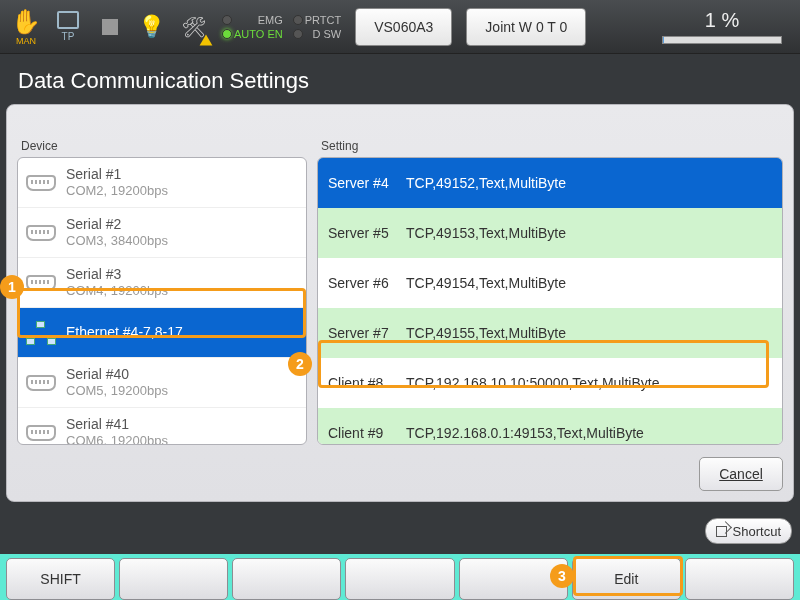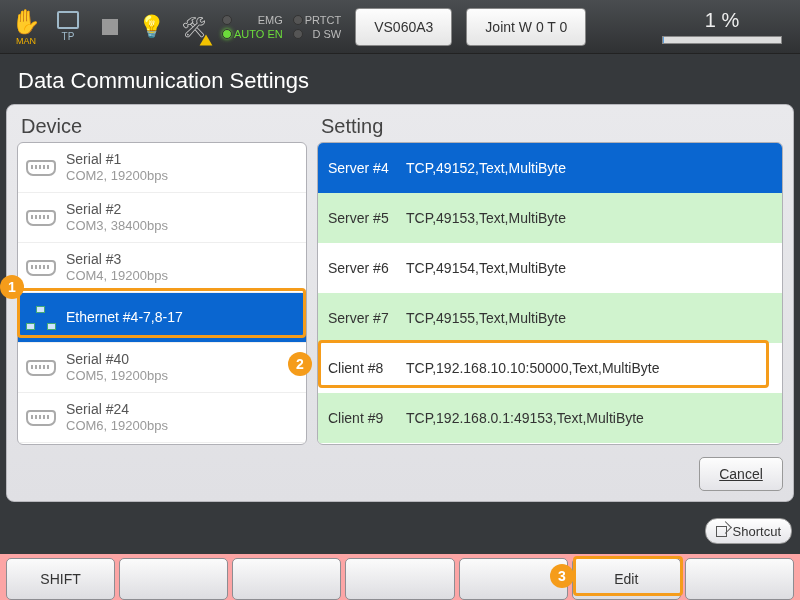--- a/index.html
+++ b/index.html
@@ -22,21 +22,21 @@
   .pct-wrap { margin-left: auto; display: flex; flex-direction: column; align-items: center; gap: 4px; color: #eee; font-size: 20px; padding-right: 10px; }
   .pct-bar { width: 120px; height: 8px; background: #ddd; border: 1px solid #888; position: relative; }
   .pct-fill { position: absolute; left: 0; top: 0; bottom: 0; width: 1%; background: #5aa0e0; }
 
   
   .page-title { color: #fff; font-size: 22px; padding: 14px 18px 10px; }
 
   
   .panel { background: linear-gradient(#e9e9ec, #e0e0e4); margin: 0 6px; border-radius: 8px; border: 1px solid #b7b7bc; height: 398px; display: flex; flex-direction: column; padding: 8px 10px 10px; gap: 6px; }
   .lists-row { display: flex; gap: 10px; flex: 1; min-height: 0; }
-  .col-label { font-size: 20px; color: #444; padding: 2px 4px 4px; }
+  .col-label { font-size: 12px; color: #444; padding: 2px 4px 4px; margin-top: 24px; }
   .col { display: flex; flex-direction: column; min-height: 0; }
   .device-col { width: 290px; }
   .setting-col { flex: 1; }
 
   .list-frame { background: #fff; border: 1px solid #b0b0b6; border-radius: 6px; flex: 1; overflow: hidden; position: relative; }
 
   
   .device-item { display: flex; align-items: center; gap: 10px; padding: 6px 8px; border-bottom: 1px solid #eee; height: 50px; }
   .device-item.selected { background: #0a66d0; color: #fff; }
   .port-icon { width: 30px; height: 16px; border: 2px solid #aaa; border-radius: 4px 4px 7px 7px; position: relative; flex-shrink: 0; }
@@ -66,21 +66,21 @@
   
   .actions { display: flex; justify-content: flex-end; gap: 10px; padding-top: 6px; }
   .btn { height: 34px; min-width: 84px; background: linear-gradient(#fdfdfd,#e4e4e8); border: 1px solid #999; border-radius: 5px; font-size: 14px; color: #333; display: flex; align-items: center; justify-content: center; padding: 0 16px; text-decoration: underline; }
 
   
   .shortcut { position: absolute; right: 8px; top: 518px; height: 26px; background: linear-gradient(#fff,#e5e5e9); border: 1px solid #999; border-radius: 12px; font-size: 13px; color: #333; display: flex; align-items: center; gap: 6px; padding: 0 10px; }
   .shortcut .sq { width: 11px; height: 11px; border: 1.6px solid #555; position: relative; }
   .shortcut .sq::after { content: ""; position: absolute; width: 8px; height: 8px; border-top: 1.6px solid #555; border-right: 1.6px solid #555; top: -4px; right: -4px; transform: rotate(45deg); }
 
   
-  .fnkeys { position: absolute; left: 0; right: 0; bottom: 0; height: 46px; display: flex; gap: 4px; padding: 4px 6px 0; background: #fca5a5; }
+  .fnkeys { position: absolute; left: 0; right: 0; bottom: 0; height: 46px; display: flex; gap: 4px; padding: 4px 6px 0; background: #5eead4; }
   .fnkey { flex: 1; background: linear-gradient(#fbfbfb,#dddde1); border: 1px solid #8d8d92; border-radius: 5px; font-size: 14px; color: #333; display: flex; align-items: center; justify-content: center; }
 
   
   .hl { position: absolute; border: 3px solid #f59c1a; border-radius: 4px; pointer-events: none; }
   .callnum { position: absolute; width: 24px; height: 24px; border-radius: 50%; background: #f59c1a; color: #fff; font-size: 14px; font-weight: bold; display: flex; align-items: center; justify-content: center; pointer-events: none; }
 </style>
 </head>
 <body>
 
 <div class="topbar">
@@ -173,21 +173,21 @@
           <div class="device-item">
             <div class="port-icon"></div>
             <div class="dev-text">
               <div class="dev-name">Serial #40</div>
               <div class="dev-sub">COM5, 19200bps</div>
             </div>
           </div>
           <div class="device-item">
             <div class="port-icon"></div>
             <div class="dev-text">
-              <div class="dev-name">Serial #24</div>
+              <div class="dev-name">Serial #41</div>
               <div class="dev-sub">COM6, 19200bps</div>
             </div>
           </div>
         </div>
     </div>
     <div class="col setting-col">
       <div class="col-label">Setting</div>
       <div class="list-frame">
         <div class="setting-scroll" id="setting-list">
             <div class="setting-row sel">

